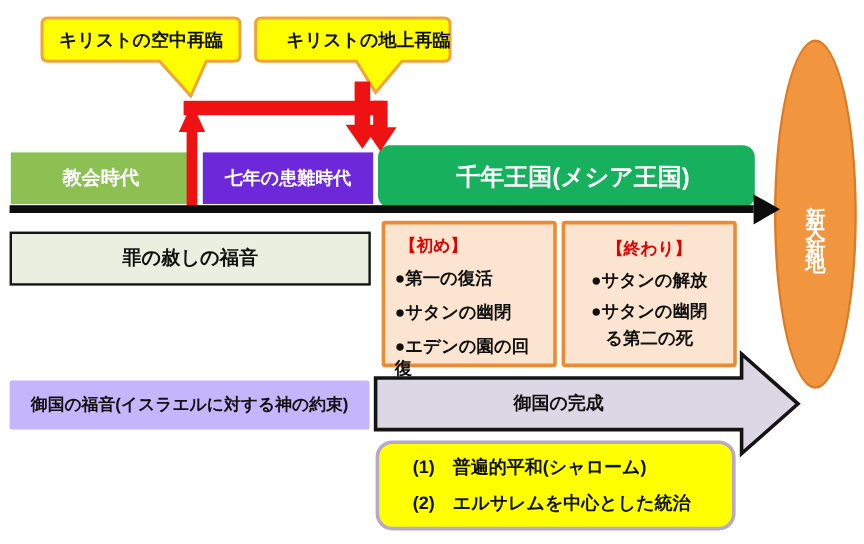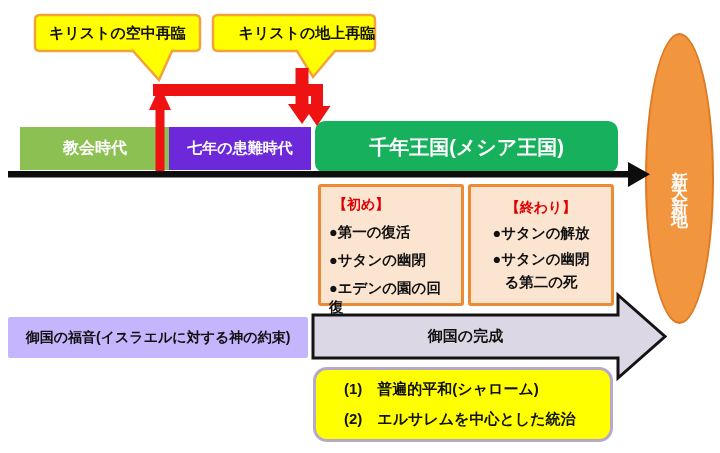--- a/index.html
+++ b/index.html
@@ -3,23 +3,23 @@
 <meta charset="utf-8">
 <style>
   html,body{margin:0;padding:0;background:#fff;}
   #stage{
     position:relative;width:720px;height:453px;background:#ffffff;overflow:hidden;
     font-family:"Liberation Sans","DejaVu Sans",sans-serif;font-weight:bold;color:#111;
   }
   .abs{position:absolute;}
   .ctr{display:flex;align-items:center;justify-content:center;}
   
-  .bar-church{left:20px;top:127px;width:150px;height:43px;background:#8DC053;color:#fff;font-size:16px;z-index:1;}
+  .bar-church{left:9px;top:127px;width:150px;height:43px;background:#8DC053;color:#fff;font-size:16px;z-index:1;}
   .bar-trib{left:169px;top:127px;width:142px;height:43px;background:#6d28d9;color:#fff;font-size:15px;z-index:1;}
-  .bar-kingdom{left:315px;top:121px;width:303px;height:52px;background:#17B05C;color:#fff;font-size:20px;border-radius:10px;z-index:1;}
+  .bar-kingdom{left:315px;top:121px;width:303px;height:52px;background:#17B05C;color:#fff;font-size:20px;border-radius:10px;z-index:1;padding-left:11px;}
   
   .callout-text{height:36px;top:15px;font-size:15px;z-index:6;}
   .callout-text.c1{left:35px;width:165px;}
   .callout-text.c2{left:213px;width:188px;}
   
   .box-forgive{left:8px;top:193px;width:301px;height:45px;background:#EBEFDF;border:2px solid #161616;font-size:16px;z-index:1;box-sizing:border-box;}
   
   .peach{background:#FBE5D1;border:3px solid #EC8B33;border-radius:3px;box-sizing:border-box;z-index:1;font-size:14.5px;padding:6px 8px;}
   .peach1{left:318px;top:184px;width:146px;height:122px;text-align:left;}
   .peach2{left:468px;top:184px;width:146px;height:122px;text-align:center;}
@@ -49,20 +49,23 @@
   <div class="abs ctr bar-church">
     <span>教会時代</span>
   </div>
   <div class="abs ctr bar-trib">
     <span>七年の患難時代</span>
   </div>
   <div class="abs ctr bar-kingdom">
     <span>千年王国(メシア王国)</span>
   </div>
 
+  <div class="abs ctr box-forgive">
+    <span>罪の赦しの福音</span>
+  </div>
 
   <div class="abs peach peach1">
     <div class="ttl">【初め】</div>
     <div class="itm">●第一の復活</div>
     <div class="itm">●サタンの幽閉</div>
     <div class="itm">●エデンの園の回復</div>
   </div>
 
   <div class="abs peach peach2">
     <div class="ttl">【終わり】</div>

